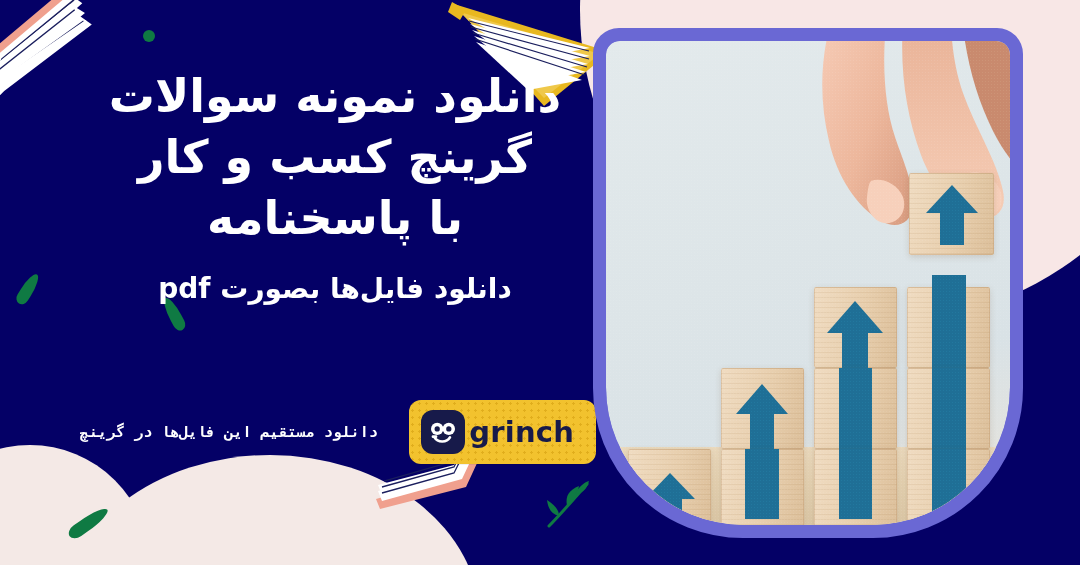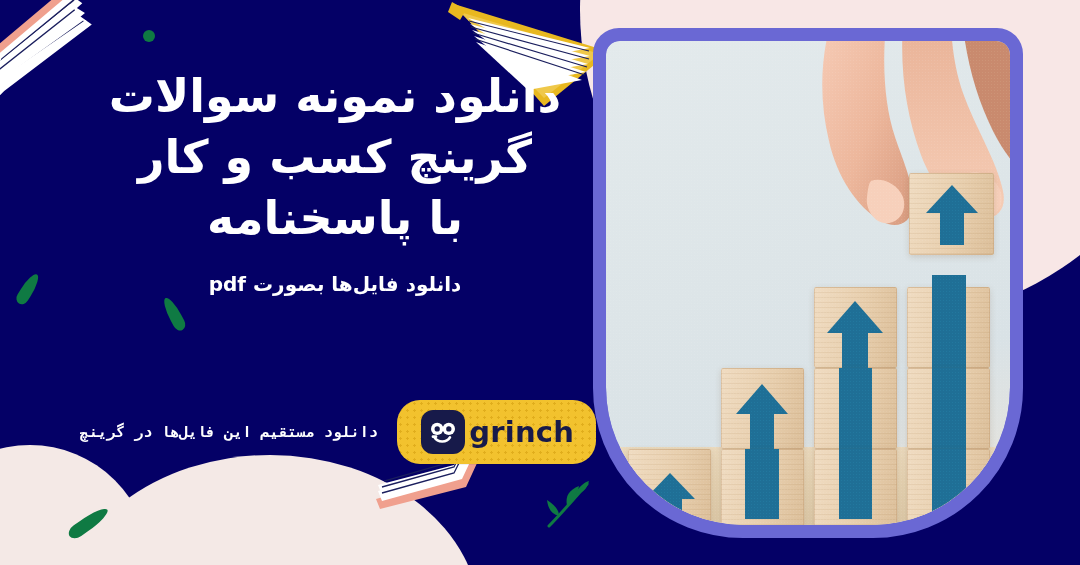--- a/index.html
+++ b/index.html
@@ -69,41 +69,41 @@
     color:#ffffff;
     font-size:46px;line-height:1.33;
     font-weight:700;
     letter-spacing:-0.5px;
     direction:rtl;
   }
   .headline .ln{display:block;}
   .subhead{
     margin:22px 0 0 0;
     color:#ffffff;
-    font-size:20px;font-weight:700;
+    font-size:28px;font-weight:700;
     direction:rtl;
   }
   .badge-row{
     position:absolute;left:34px;right:34px;top:400px;
     display:flex;align-items:center;justify-content:space-between;
     direction:rtl;
   }
   .tagline{
     color:#ffffff;font-size:15px;font-weight:700;
     direction:rtl;white-space:nowrap;
     margin-left:6px;
     font-family:Liberation Mono, monospace;
   }
   .brand-badge{
     display:flex;align-items:center;gap:4px;
     background:#f2c22e;
     background-image:radial-gradient(#e0ad1c 1.1px, transparent 1.2px);
     background-size:7px 7px;
-    border-radius:23px;
-    padding:10px 22px 10px 24px;
+    border-radius:12px;
+    padding:10px 22px 10px 12px;
     direction:ltr;
     box-shadow:0 1px 0 rgba(0,0,0,.06);
   }
   .brand-mark{
     width:44px;height:44px;border-radius:12px;background:#171A4A;
     display:flex;align-items:center;justify-content:center;flex:0 0 auto;
   }
   .brand-name{
     color:#171A4A;font-size:29px;font-weight:700;letter-spacing:.2px;
     font-family:"DejaVu Sans","Liberation Sans",sans-serif;

